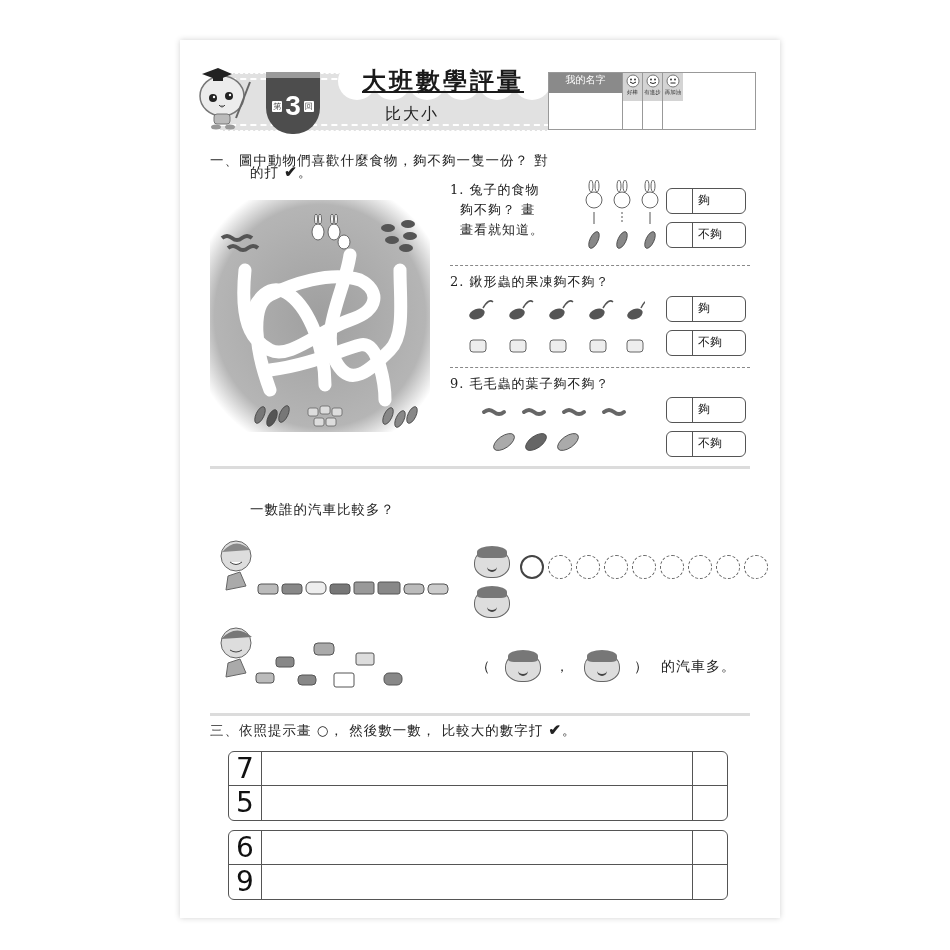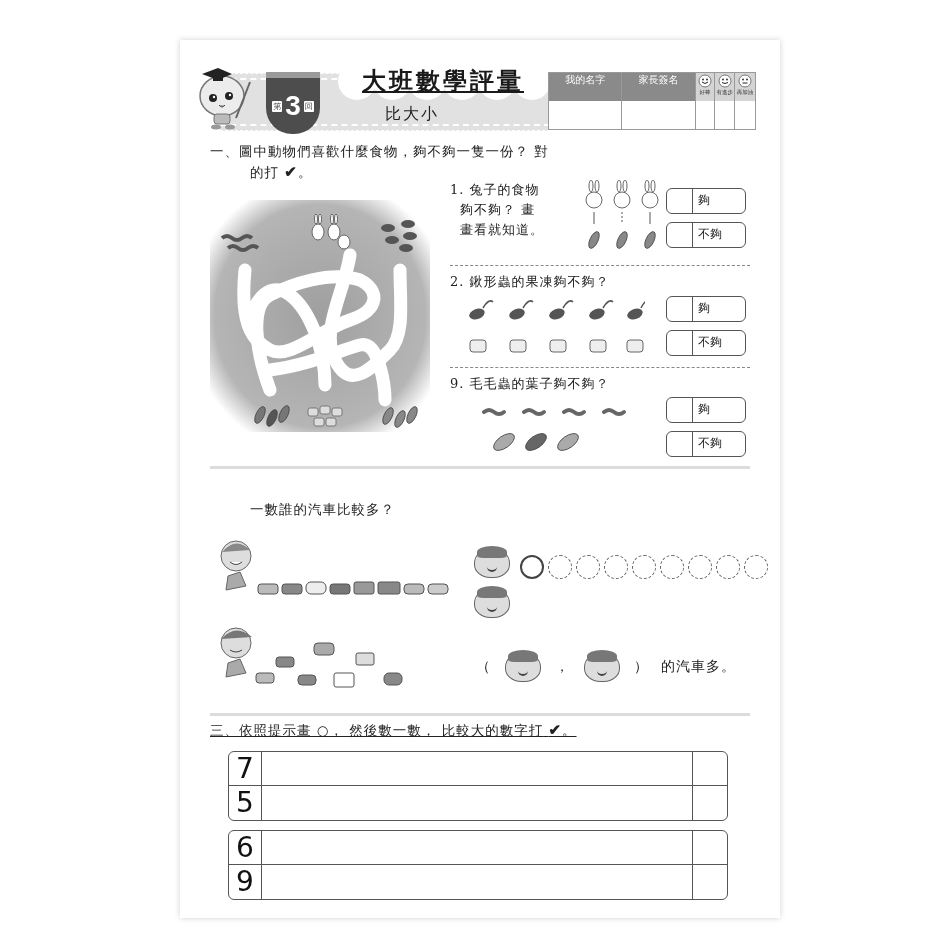--- a/index.html
+++ b/index.html
@@ -41,21 +41,21 @@
   .subtitle {
     position: absolute; left: 205px; top: 64px; font-size: 16px; color: #222; letter-spacing: 2px;
     font-family: "DejaVu Serif", serif;
   }
   .sign-table {
     position: absolute; left: 368px; top: 32px; width: 208px; height: 58px;
     border: 1px solid #999; display: flex;
   }
   .sign-col { border-right: 1px solid #999; display: flex; flex-direction: column; }
   .sign-col:last-child { border-right: none; }
-  .sign-head { background: #8a8a8a; color: #fff; font-size: 10px; text-align: center; height: 28px; line-height: 14px; }
+  .sign-head { background: #8a8a8a; color: #fff; font-size: 10px; text-align: center; height: 20px; line-height: 14px; }
   .sign-body { flex: 1; background: #fff; }
   .face-col { width: 20px; border-right: 1px solid #999; display: flex; flex-direction: column; }
   .face-col:last-child { border-right: none; }
   .face-head { background: #d4d4d4; height: 28px; display: flex; flex-direction: column; align-items: center; }
   .face-label { font-size: 5.5px; color: #333; white-space: nowrap; margin-top: 1px; }
 
   
   .qtext { position: absolute; font-size: 13.5px; line-height: 22px; color: #222; font-family: "DejaVu Serif", serif; letter-spacing: 1px; }
   .check { font-weight: bold; font-size: 15px; }
   .divider { position: absolute; left: 30px; width: 540px; height: 3px; background: #dcdcdc; }
@@ -133,24 +133,20 @@
     </div>
     <div class="title-text">大班數學評量</div>
   </div>
   <div class="subtitle">比大小</div>
 
   <div class="sign-table">
     <div class="sign-col" style="width:74px">
       <div class="sign-head">我的名字</div>
       <div class="sign-body"></div>
     </div>
-    <div class="sign-col" style="width:74px">
-      <div class="sign-head">家長簽名</div>
-      <div class="sign-body"></div>
-    </div>
     <div class="face-col">
       <div class="face-head">
         <svg width="14" height="14" viewBox="0 0 14 14" style="margin-top:1px">
             <circle cx="7" cy="7" r="6" fill="#fff" stroke="#777"></circle>
             <circle cx="5" cy="5.5" r="0.9" fill="#222"></circle>
             <circle cx="9" cy="5.5" r="0.9" fill="#222"></circle>
             <path d="M4 8 Q7 11 10 8" stroke="#222" fill="none" stroke-width="1"></path>
           </svg>
         <span class="face-label">好棒</span>
       </div>
@@ -175,21 +171,21 @@
             <circle cx="5" cy="5.5" r="0.9" fill="#222"></circle>
             <circle cx="9" cy="5.5" r="0.9" fill="#222"></circle>
             <line x1="4.5" y1="9" x2="9.5" y2="9" stroke="#222" stroke-width="1"></line>
           </svg>
         <span class="face-label">再加油</span>
       </div>
       <div class="sign-body"></div>
     </div>
   </div>
 
-  <div class="qtext" style="left:30px; top:100px;">一、圖中動物們喜歡什麼食物，夠不夠一隻一份？ 對</div>
+  <div class="qtext" style="left:30px; top:109px;">一、圖中動物們喜歡什麼食物，夠不夠一隻一份？ 對</div>
   <div class="qtext" style="left:70px; top:121px;">
     <span>的打</span>
     <span class="check">✔</span><span>。</span>
   </div>
 
   <svg class="maze" viewBox="0 0 220 232">
     <defs>
       <radialGradient id="mg" cx="50%" cy="50%" r="60%">
         <stop offset="0%" stop-color="#9f9f9f"></stop>
           <stop offset="80%" stop-color="#b5b5b5"></stop>
@@ -391,21 +387,21 @@
     <span>（</span>
     <div class="face-ill" style="position:relative; margin:0 14px;"></div>
     <span>，</span>
     <div class="face-ill" style="position:relative; margin:0 14px;"></div>
     <span>）</span>
     <span style="margin-left:12px">的汽車多。</span>
   </div>
 
   <div class="divider" style="top:673px;"></div>
 
-  <div class="qtext" style="left:30px; top:679px;text-decoration:underline;">
+  <div class="qtext" style="left:30px; top:679px;">
     <span>三、依照提示畫 ○， 然後數一數， 比較大的數字打</span>
     <span class="check">✔</span><span>。</span>
   </div>
 
   <div class="num-table" style="top:711px;">
     <div class="num-row">
       <div class="num-cell">7</div>
       <div class="num-mid"></div>
       <div class="num-end"></div>
     </div>

